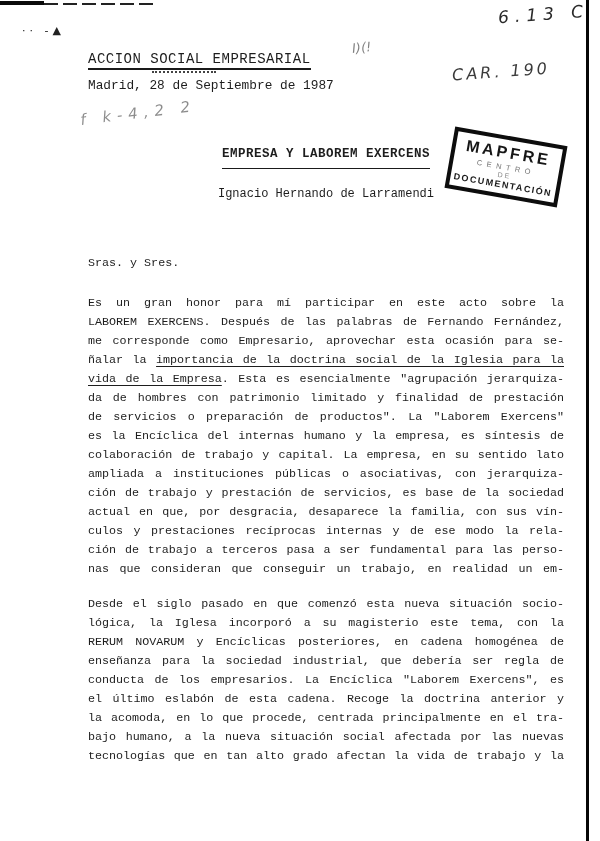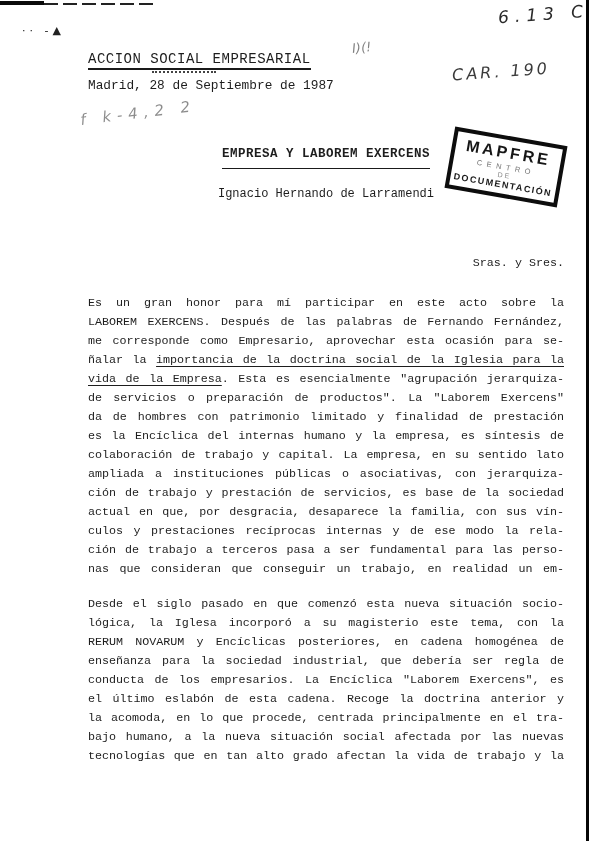--- a/index.html
+++ b/index.html
@@ -40,21 +40,21 @@
            border: 4px solid #0d0d0d; transform: rotate(10deg);
            display: flex; flex-direction: column; align-items: center; justify-content: center;
            font-family: "Liberation Sans", sans-serif; background: rgba(255,255,255,.6); }
   .stamp-brand { font-weight: bold; font-size: 16px; letter-spacing: 3px; color: #161616; }
   .stamp-l2 { font-size: 7.5px; letter-spacing: 4.5px; color: #767676; margin-top: 1px; }
   .stamp-l3 { font-size: 7px;  letter-spacing: 2px;   color: #8a8a8a; }
   .stamp-l4 { font-size: 9px;  font-weight: bold; letter-spacing: 1.5px; color: #1a1a1a; margin-top: 1px; }
 
   
   .body-text { position: absolute; left: 88px; top: 254px; width: 476px; font-size: 11.7px; line-height: 19px; }
-  .salutation { text-align: right; margin-left: 10px; }
+  .salutation { text-align: left; }
   #paragraphs { margin-top: 21px; }
   .para + .para { margin-top: 16px; }
   .line { text-align: justify; text-align-last: justify; white-space: normal; }
   .line.no-stretch { text-align-last: left; }
   .line u { text-decoration: underline; text-underline-offset: 2.5px; }
 </style>
 </head>
 <body>
 
 <div class="page">
@@ -89,22 +89,22 @@
 
   <div class="body-text">
     <div class="salutation">Sras. y Sres.</div>
     <div id="paragraphs">
         <div class="para">
           <div class="line">Es un gran honor para mí participar en este acto sobre la</div>
           <div class="line">LABOREM EXERCENS. Después de las palabras de Fernando Fernández,</div>
           <div class="line">me corresponde como Empresario, aprovechar esta ocasión para se-</div>
           <div class="line">ñalar la <u>importancia de la doctrina social de la Iglesia para la</u></div>
           <div class="line"><u>vida de la Empresa</u>. Esta es esencialmente "agrupación jerarquiza-</div>
+          <div class="line">da de hombres con patrimonio limitado y finalidad de prestación</div>
           <div class="line">de servicios o preparación de productos". La "Laborem Exercens"</div>
-          <div class="line">da de hombres con patrimonio limitado y finalidad de prestación</div>
           <div class="line">es la Encíclica del internas humano y la empresa, es síntesis de</div>
           <div class="line">colaboración de trabajo y capital. La empresa, en su sentido lato</div>
           <div class="line">ampliada a instituciones públicas o asociativas, con jerarquiza-</div>
           <div class="line">ción de trabajo y prestación de servicios, es base de la sociedad</div>
           <div class="line">actual en que, por desgracia, desaparece la familia, con sus vín-</div>
           <div class="line">culos y prestaciones recíprocas internas y de ese modo la rela-</div>
           <div class="line">ción de trabajo a terceros pasa a ser fundamental para las perso-</div>
           <div class="line">nas que consideran que conseguir un trabajo, en realidad un em-</div>
         </div>
         <div class="para">

